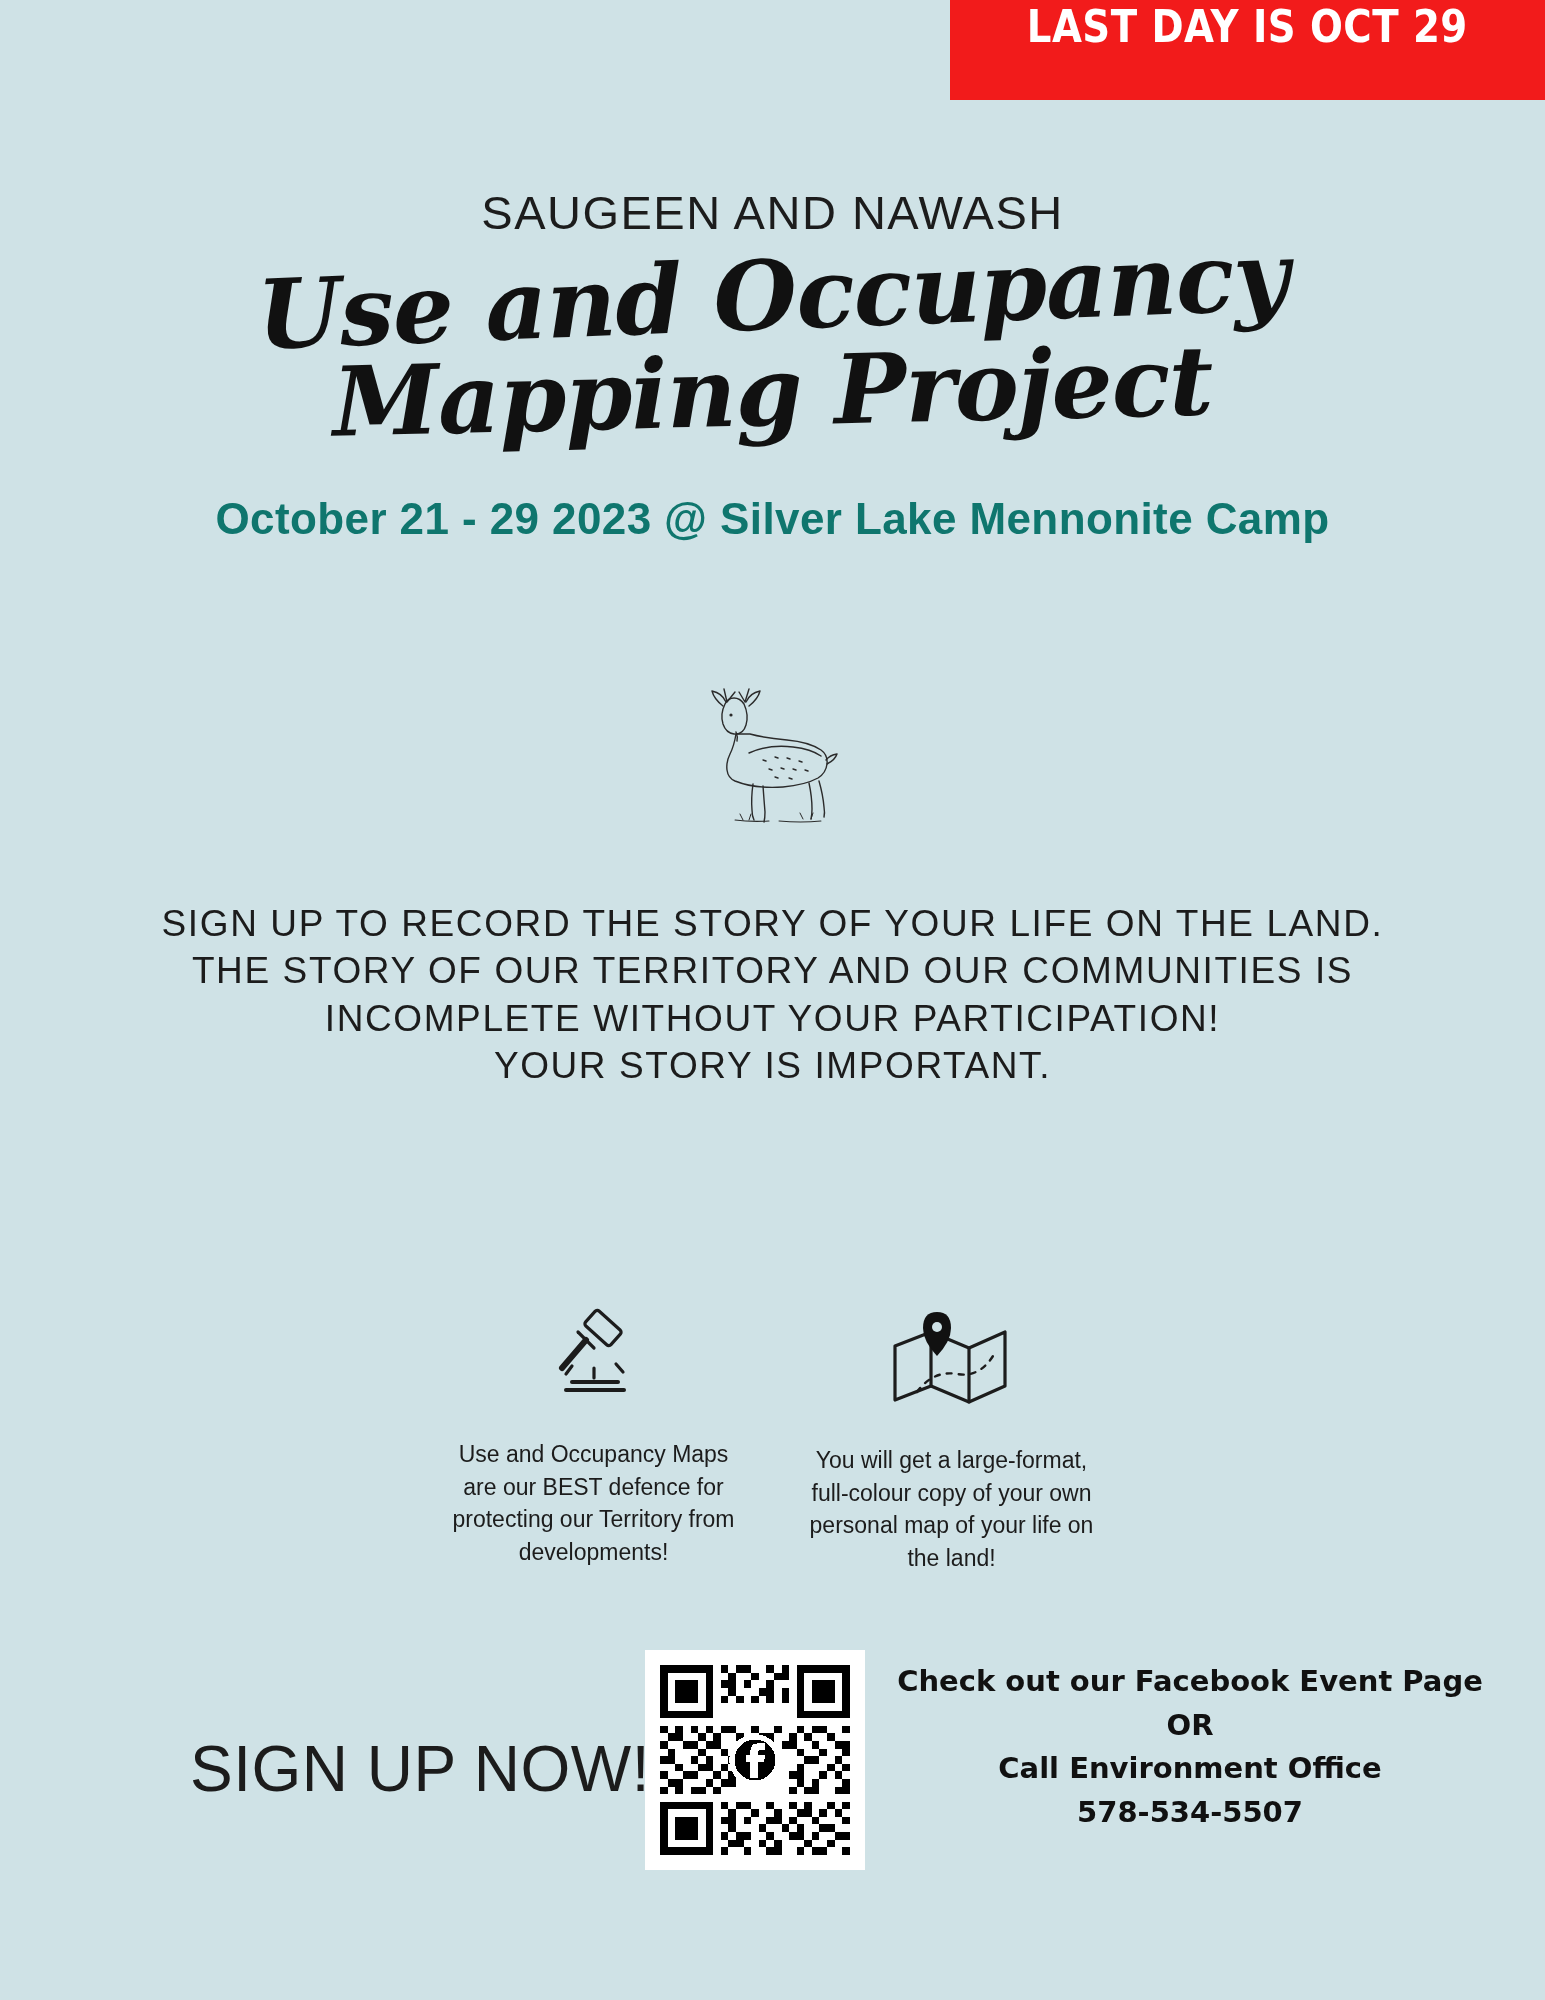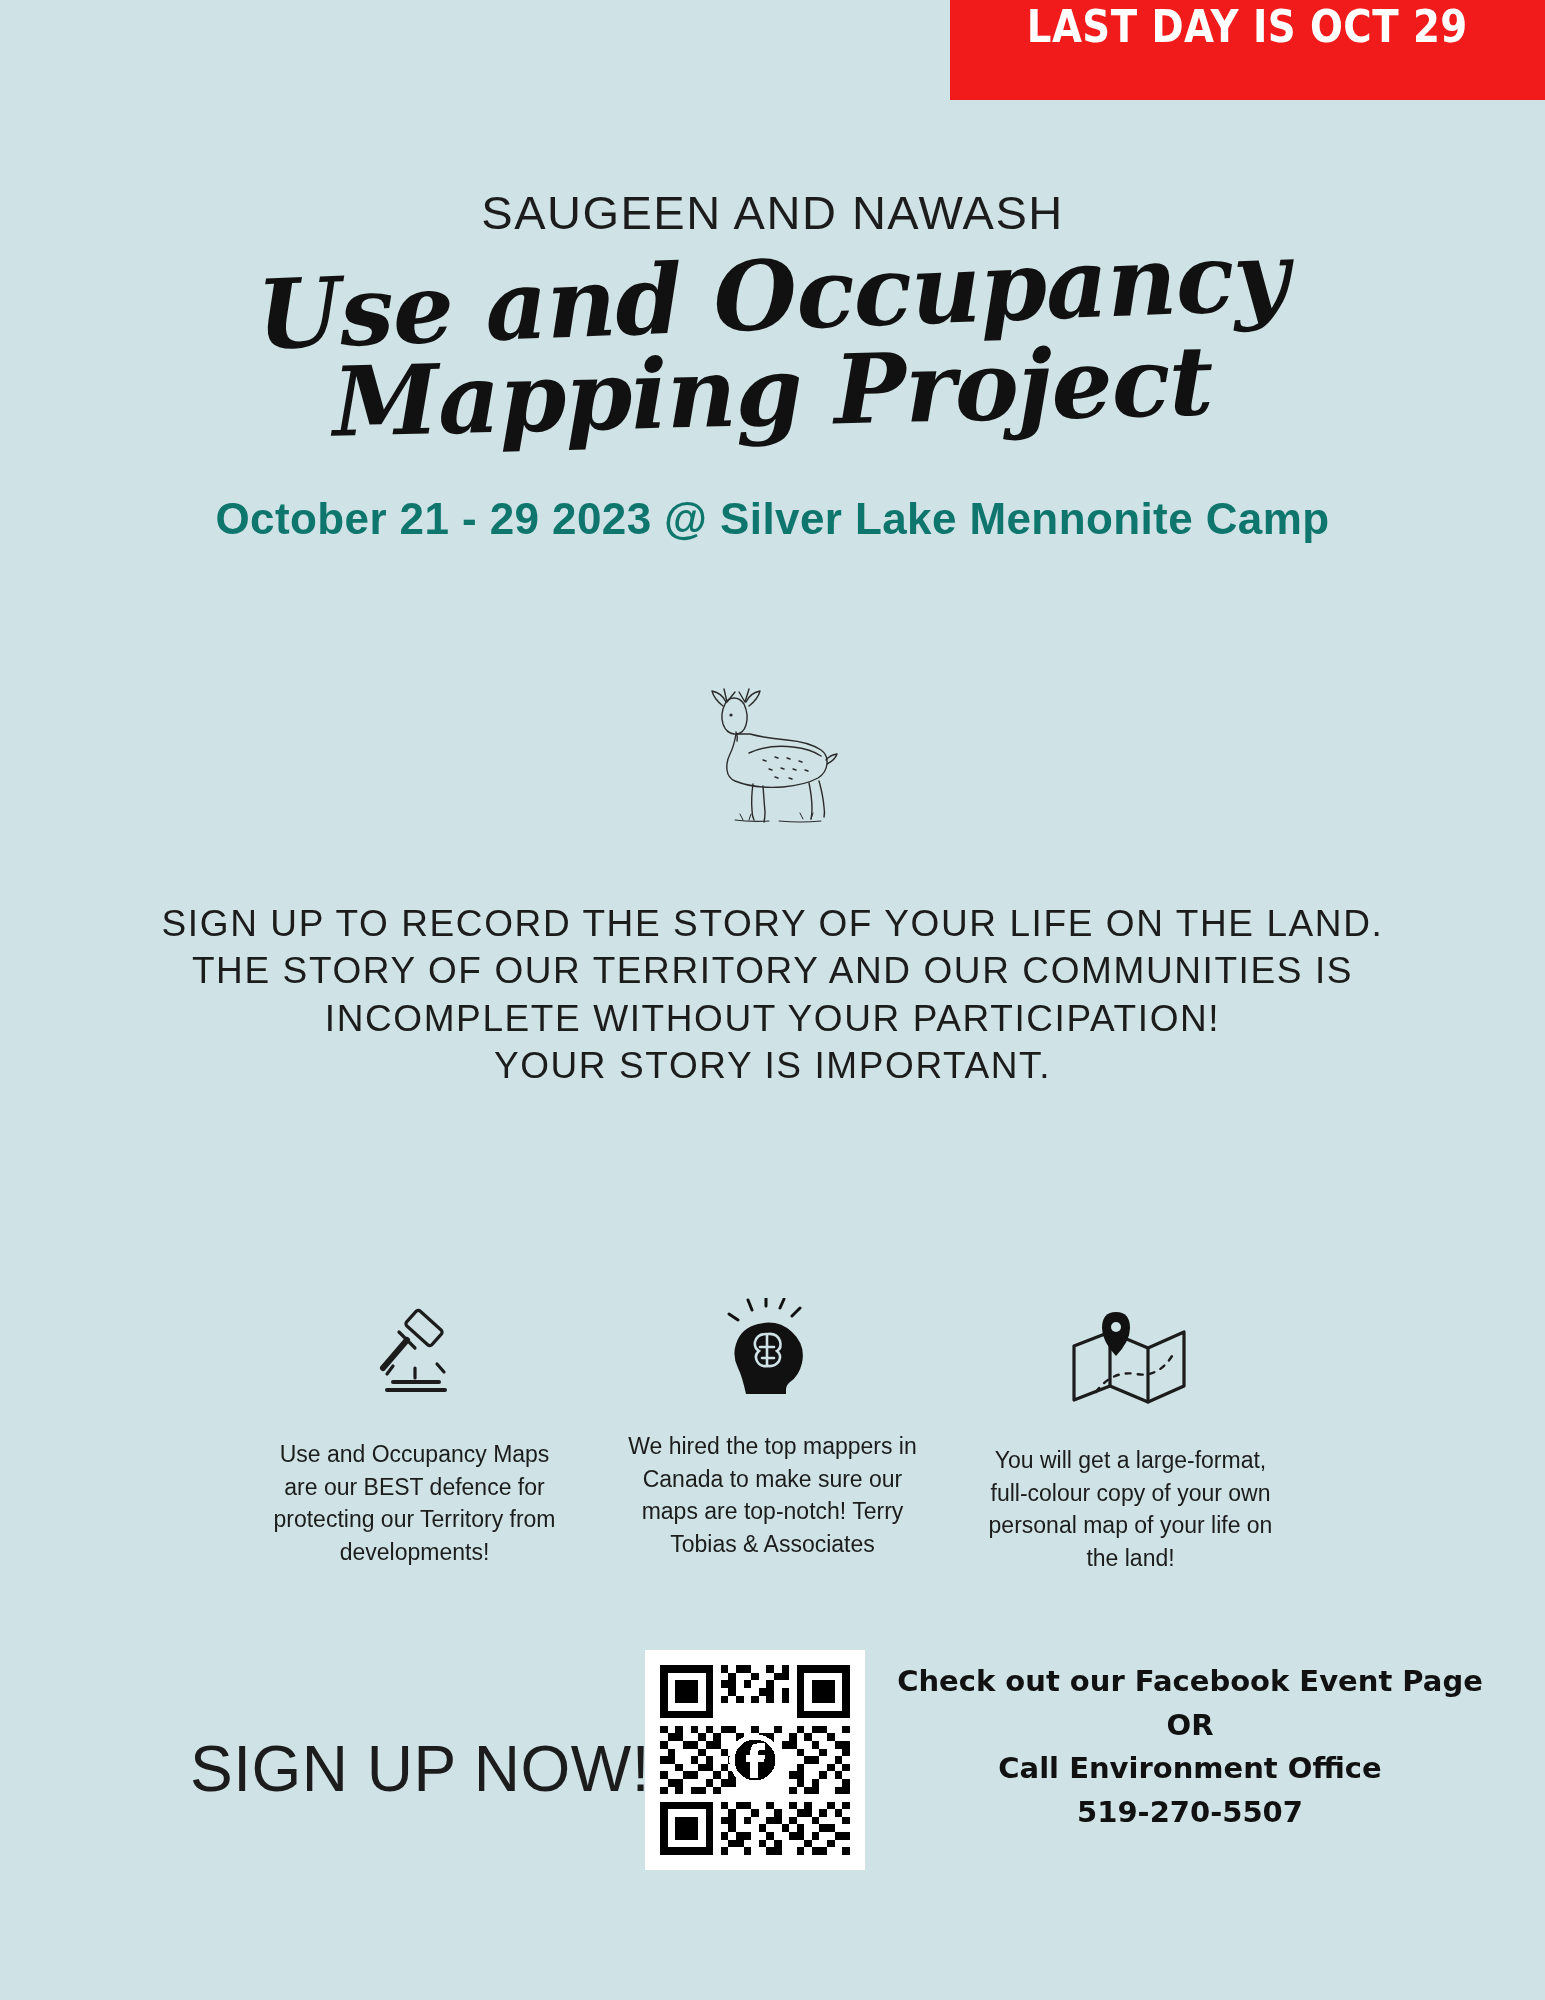--- a/index.html
+++ b/index.html
@@ -244,36 +244,20 @@
           <path d="M36 26 L52 42"></path>
           <path d="M24 84 h58" stroke-width="4"></path>
           <path d="M30 76 h46" stroke-width="4"></path>
           <path d="M30 60 l-6 8 M52 62 l0 10 M74 58 l7 8"></path>
         </g>
       </svg>
     </div>
     <div class="feature-text">Use and Occupancy Maps are our BEST defence for protecting our Territory from developments!</div>
   </div>
 
-  <div class="feature mid">
-    <div class="feature-icon">
-      <svg width="110" height="112" viewBox="0 0 110 112">
-        <g stroke="#111" stroke-width="3" stroke-linecap="round" fill="none">
-          <path d="M34 12 L30 2 M48 8 L48 0 M62 10 L66 1 M74 18 L82 10 M20 22 L11 16"></path>
-        </g>
-        <path d="M28 96 q-4 -18 -8 -26 q-6 -12 -2 -24 q5 -16 22 -20 q20 -5 34 8 q14 13 10 31 q-3 13 -12 19 q-4 3 -4 8 l0 4 z" fill="#111"></path>
-        <g fill="none" stroke="#cfe2e6" stroke-width="2.6" stroke-linecap="round">
-          <path d="M48 36 q-9 0 -11 8 q-1 6 4 9 q-5 4 -2 10 q3 6 11 5"></path>
-          <path d="M50 36 q9 -1 12 7 q2 7 -3 10 q5 4 2 10 q-4 6 -11 5"></path>
-          <path d="M49 36 v32 M42 49 h14 M44 60 h12"></path>
-        </g>
-      </svg>
-    </div>
-    <div class="feature-text">We hired the top mappers in Canada to make sure our maps are top-notch! Terry Tobias &amp; Associates</div>
-  </div>
 
   <div class="feature right">
     <div class="feature-icon">
       <svg width="130" height="104" viewBox="0 0 130 104">
         <g fill="none" stroke="#1c1c1c" stroke-width="3.2" stroke-linejoin="round" stroke-linecap="round">
           <path d="M8 40 L44 26 L82 42 L118 26 L118 80 L82 96 L44 80 L8 94 Z"></path>
           <path d="M44 26 L44 80 M82 42 L82 96"></path>
         </g>
         <path d="M36 22 q0 -16 14 -16 q14 0 14 16 q0 13 -14 28 q-14 -15 -14 -28 z" fill="#111"></path>
         <circle cx="50" cy="21" r="5" fill="#cfe2e6"></circle>
@@ -444,15 +428,15 @@
       <circle cx="14.5" cy="14.5" r="3.4" fill="#ffffff"></circle>
       <circle cx="14.5" cy="14.5" r="2.7" fill="#000000"></circle>
       <path d="M15.1 13.2 h0.7 v-0.9 h-0.9 q-1.0 0 -1.0 1.0 v0.6 h-0.6 v0.9 h0.6 v2.1 h1.0 v-2.1 h0.8 l0.1 -0.9 h-0.9 v-0.4 q0 -0.3 0.2 -0.3 z" fill="#ffffff"></path>
     </svg>
   </div>
 
   <div class="contact">
     <div>Check out our Facebook Event Page</div>
     <div>OR</div>
     <div>Call Environment Office</div>
-    <div>519-270-5507</div>
+    <div>578-534-5507</div>
   </div>
 </div>
 
 </body></html>

